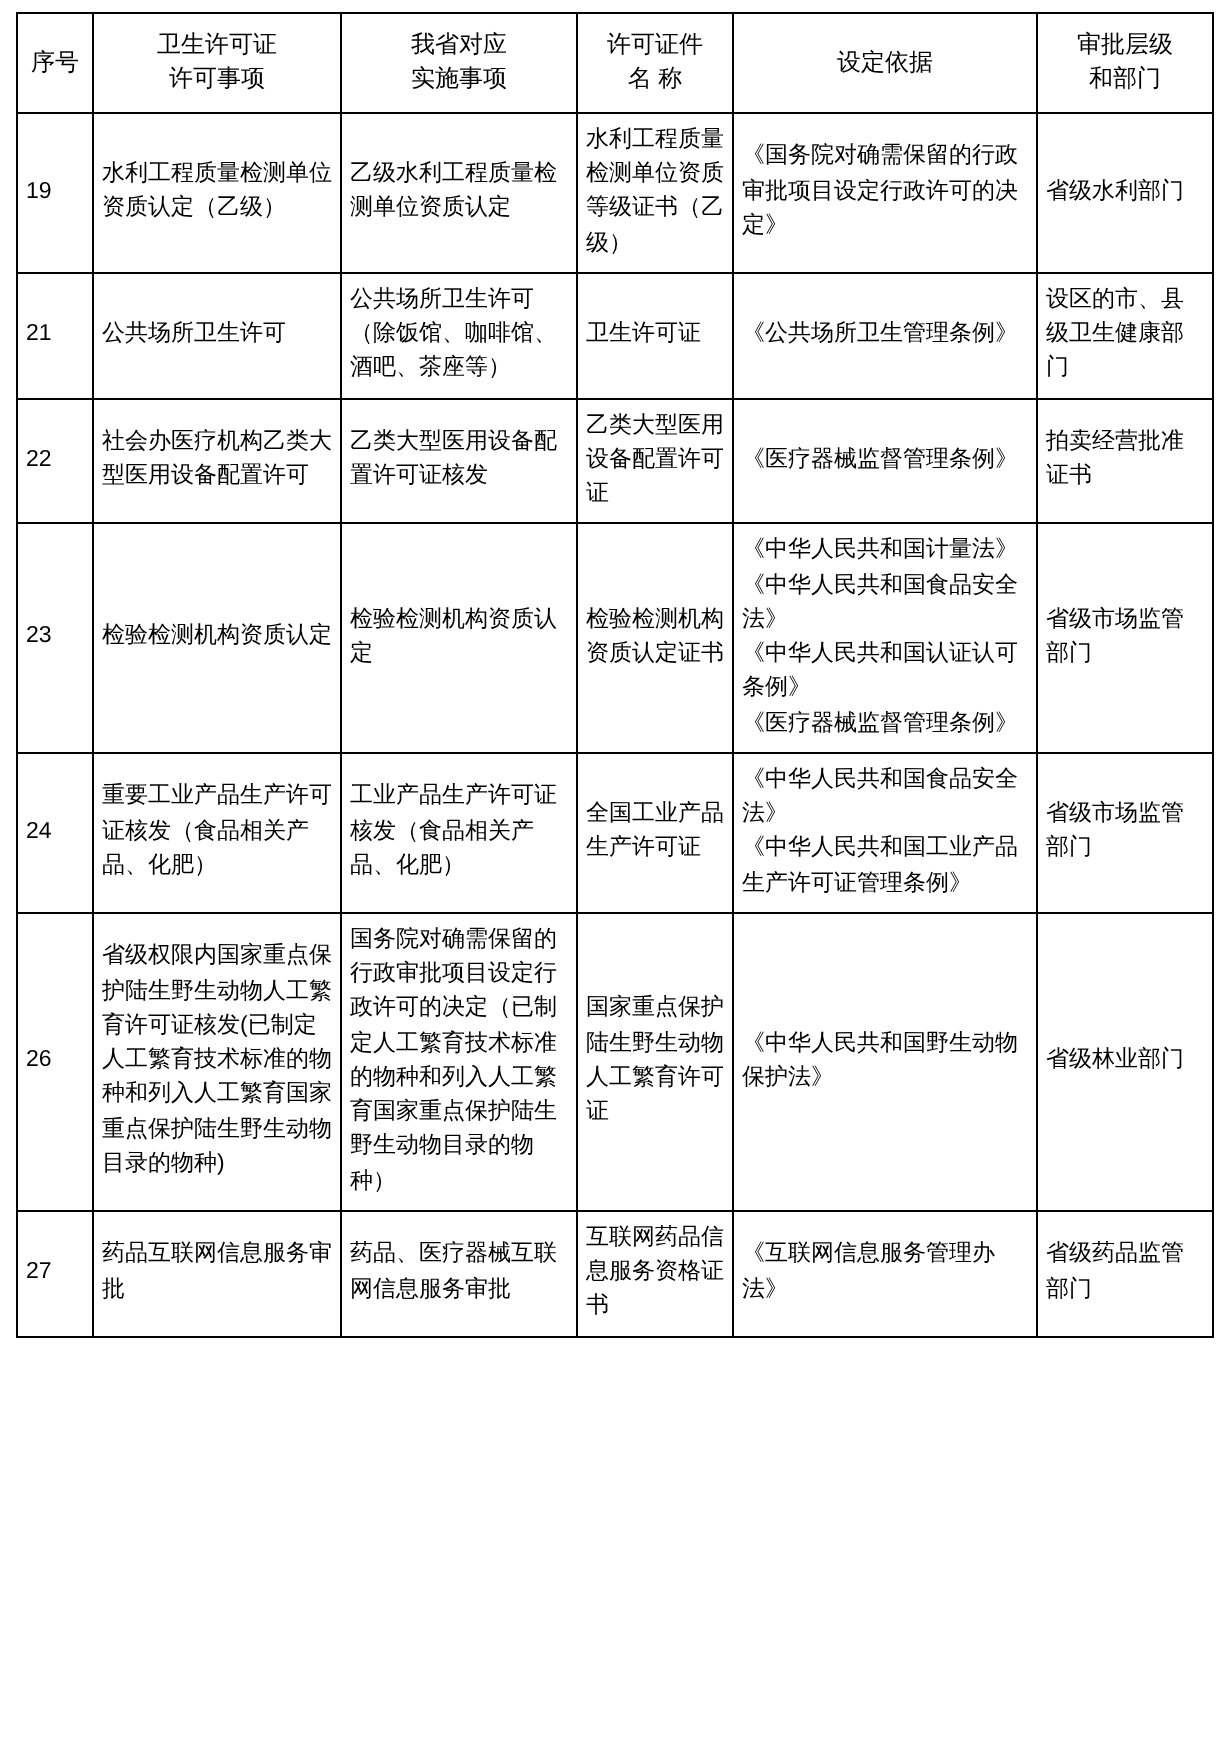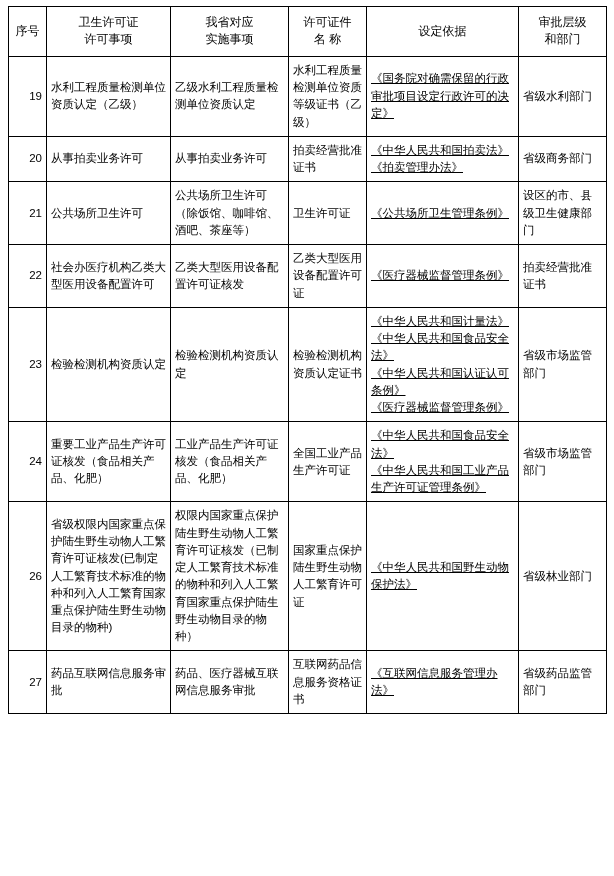--- a/index.html
+++ b/index.html
@@ -41,30 +41,29 @@
     padding: 7px 3px;
   }
   col.c-seq { width: 38px; }
   col.c-item { width: 124px; }
   col.c-impl { width: 118px; }
   col.c-cert { width: 78px; }
   col.c-basis { width: 152px; }
   col.c-dept { width: 88px; }
 
   td.seq {
-    text-align: right;
+    text-align: left;
     font-size: 12px;
   }
   td.cell-l {
     text-align: left;
   }
   .basis-line {
     display: block;
     text-align: left;
-    text-decoration: underline;
   }
 </style>
 </head>
 <body>
 
 <div class="page">
   <table class="doc-table">
     <colgroup>
       <col class="c-seq">
       <col class="c-item">
@@ -104,31 +103,20 @@
         <td class="seq">19</td>
         <td class="cell-l">水利工程质量检测单位资质认定（乙级）</td>
         <td class="cell-l">乙级水利工程质量检测单位资质认定</td>
         <td class="cell-l">水利工程质量检测单位资质等级证书（乙级）</td>
         <td class="cell-l">
           <span class="basis-line">《国务院对确需保留的行政审批项目设定行政许可的决定》</span>
         </td>
         <td class="cell-l">省级水利部门</td>
       </tr>
       <tr>
-        <td class="seq">20</td>
-        <td class="cell-l">从事拍卖业务许可</td>
-        <td class="cell-l">从事拍卖业务许可</td>
-        <td class="cell-l">拍卖经营批准证书</td>
-        <td class="cell-l">
-          <span class="basis-line">《中华人民共和国拍卖法》</span>
-          <span class="basis-line">《拍卖管理办法》</span>
-        </td>
-        <td class="cell-l">省级商务部门</td>
-      </tr>
-      <tr>
         <td class="seq">21</td>
         <td class="cell-l">公共场所卫生许可</td>
         <td class="cell-l">公共场所卫生许可（除饭馆、咖啡馆、酒吧、茶座等）</td>
         <td class="cell-l">卫生许可证</td>
         <td class="cell-l">
           <span class="basis-line">《公共场所卫生管理条例》</span>
         </td>
         <td class="cell-l">设区的市、县级卫生健康部门</td>
       </tr>
       <tr>
@@ -161,21 +149,21 @@
         <td class="cell-l">全国工业产品生产许可证</td>
         <td class="cell-l">
           <span class="basis-line">《中华人民共和国食品安全法》</span>
           <span class="basis-line">《中华人民共和国工业产品生产许可证管理条例》</span>
         </td>
         <td class="cell-l">省级市场监管部门</td>
       </tr>
       <tr>
         <td class="seq">26</td>
         <td class="cell-l">省级权限内国家重点保护陆生野生动物人工繁育许可证核发(已制定人工繁育技术标准的物种和列入人工繁育国家重点保护陆生野生动物目录的物种)</td>
-        <td class="cell-l">权限内国家重点保护陆生野生动物人工繁育许可证核发（已制定人工繁育技术标准的物种和列入人工繁育国家重点保护陆生野生动物目录的物种）</td>
+        <td class="cell-l">国务院对确需保留的行政审批项目设定行政许可的决定（已制定人工繁育技术标准的物种和列入人工繁育国家重点保护陆生野生动物目录的物种）</td>
         <td class="cell-l">国家重点保护陆生野生动物人工繁育许可证</td>
         <td class="cell-l">
           <span class="basis-line">《中华人民共和国野生动物保护法》</span>
         </td>
         <td class="cell-l">省级林业部门</td>
       </tr>
       <tr>
         <td class="seq">27</td>
         <td class="cell-l">药品互联网信息服务审批</td>
         <td class="cell-l">药品、医疗器械互联网信息服务审批</td>

